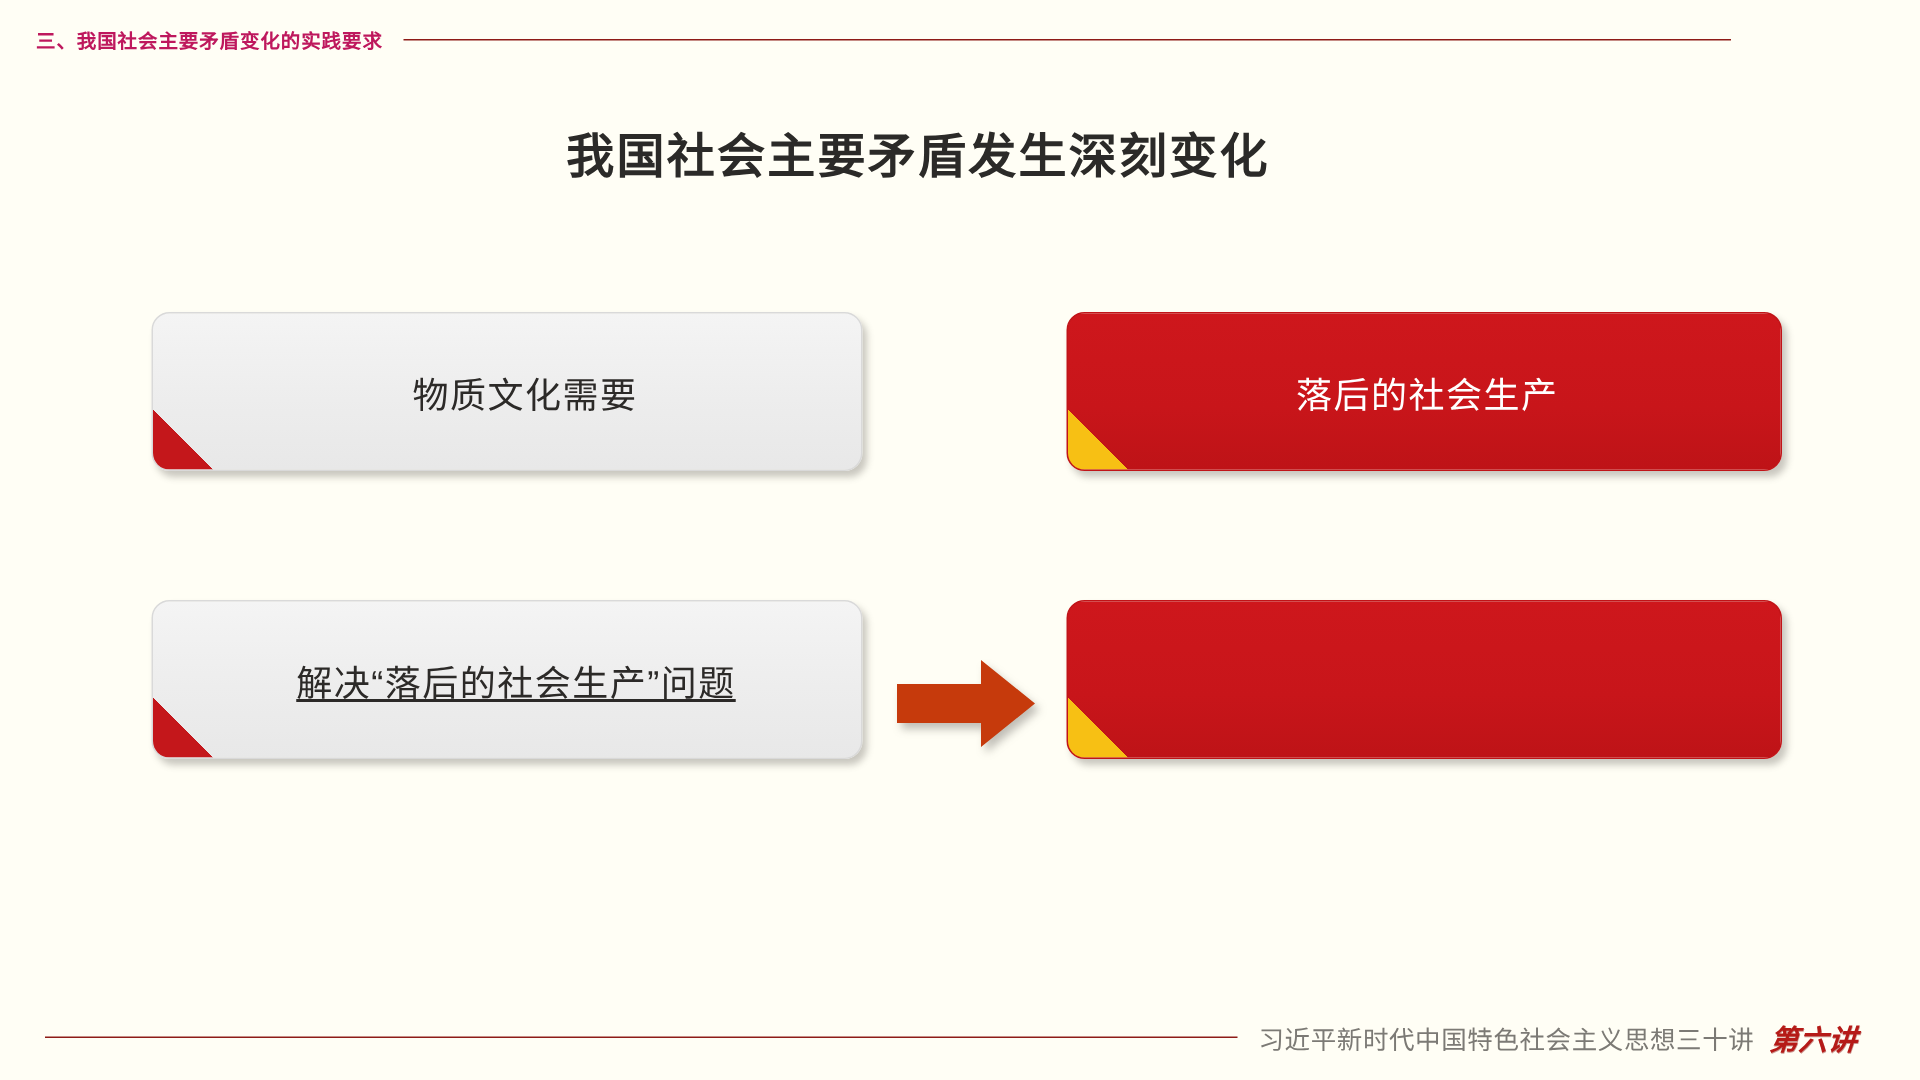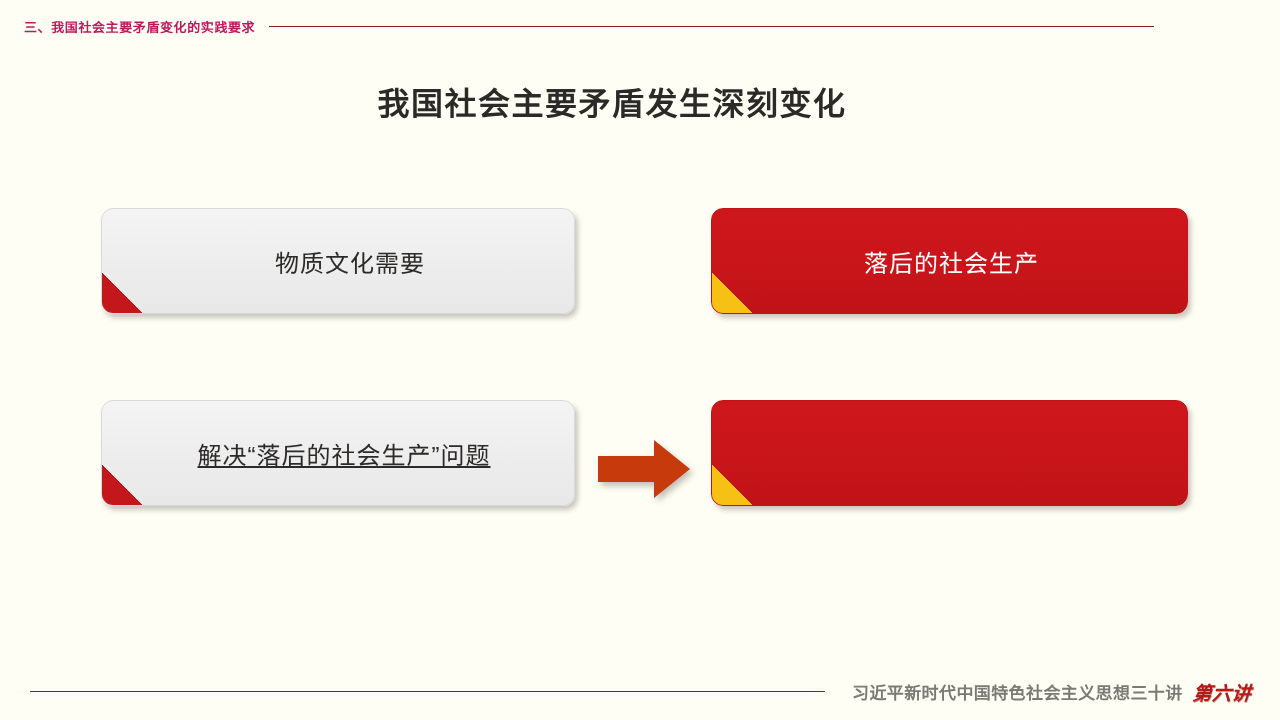--- a/index.html
+++ b/index.html
@@ -155,23 +155,23 @@
     align-items: center;
   }
   .footer-rule {
     flex: 0 0 auto;
     margin-left: 30px;
     width: 795px;
     height: 0;
     border-top: 1.6px solid #8E1B17;
   }
   .footer-text {
-    margin-left: 27px;
+    margin-left: 14px;
     font-size: 17px;
-    font-weight: bold;
+    font-weight: normal;
     color: #7C7A75;
     letter-spacing: 0.4px;
     white-space: nowrap;
   }
   .footer-badge {
     margin-left: 10px;
     font-family: "DejaVu Serif", "Liberation Serif", serif;
     font-size: 19px;
     font-weight: bold;
     font-style: italic;

